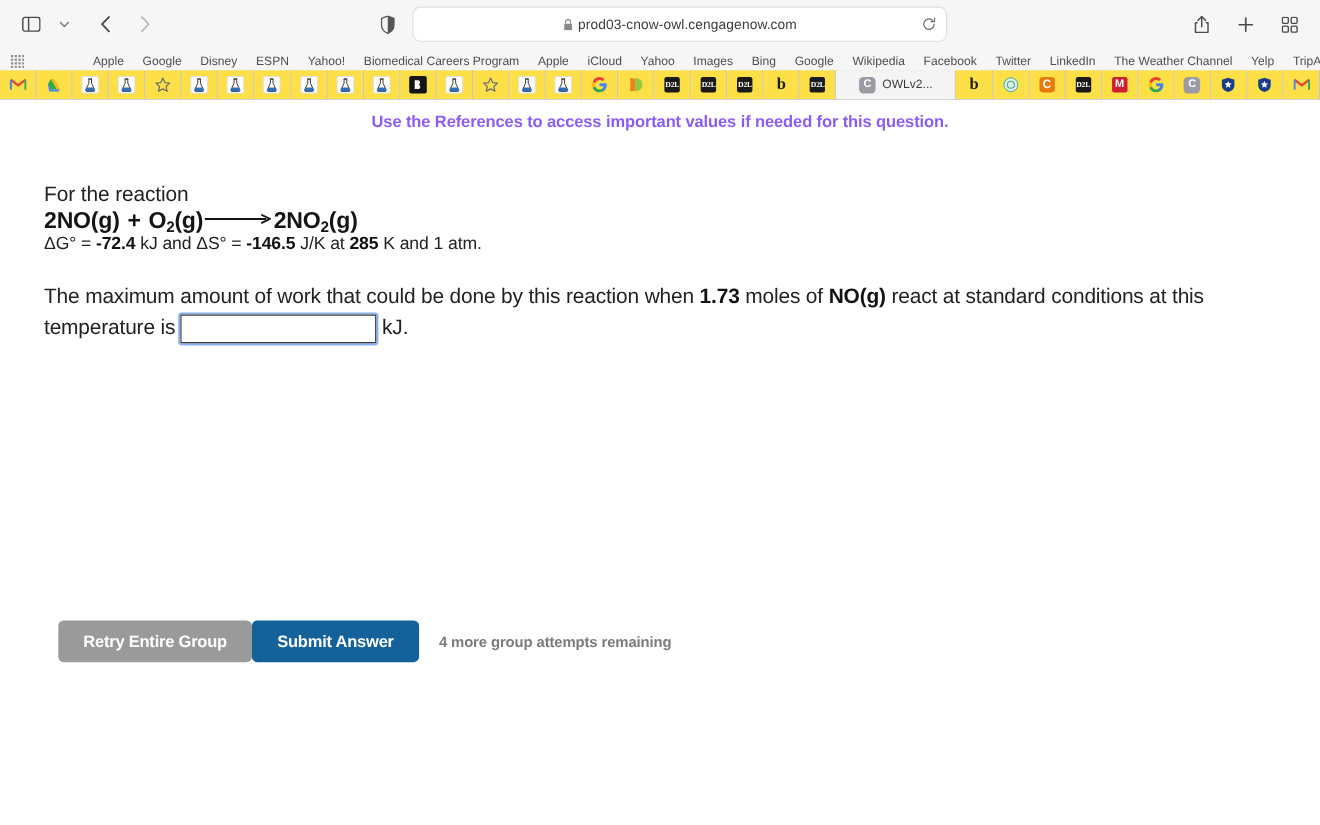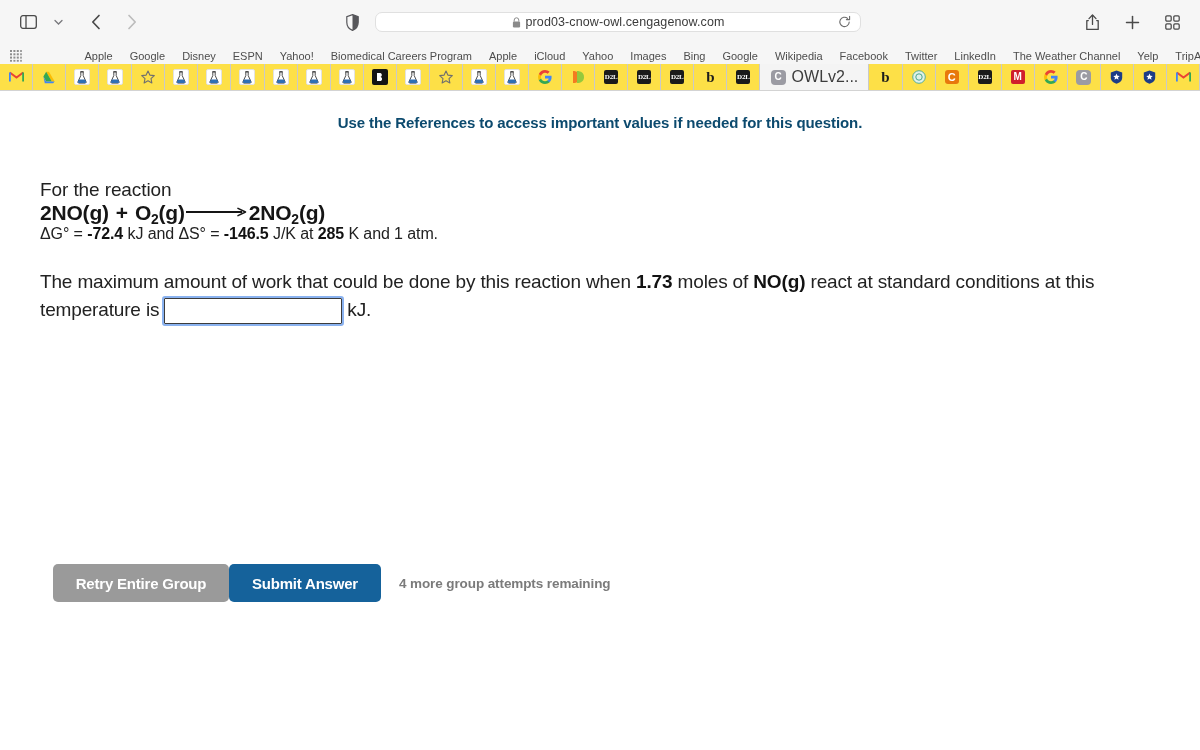--- a/index.html
+++ b/index.html
@@ -58,21 +58,21 @@
     width: 26px;
     height: 26px;
     display: flex;
     align-items: center;
     justify-content: center;
     color: #56565a;
   }
 
   .url-bar {
     width: 486px;
-    height: 20px;
+    height: 32px;
     background: #ffffff;
     border: 1px solid #e0e0e0;
     border-radius: 7px;
     display: flex;
     align-items: center;
     justify-content: center;
     position: relative;
   }
 
   .url-inner {
@@ -151,21 +151,21 @@
   }
 
   .tab.active {
     background: #f4f4f4;
     width: 110px;
     gap: 6px;
     padding: 0 6px;
   }
 
   .tab-label {
-    font-size: 16px;
+    font-size: 11px;
     color: #3c3c3c;
     white-space: nowrap;
     overflow: hidden;
   }
 
   .fav {
     width: 16px;
     height: 16px;
     display: flex;
     align-items: center;
@@ -200,22 +200,22 @@
     width: 1200px;
     height: 660px;
     background: #ffffff;
     position: relative;
   }
 
   .ref-banner {
     text-align: center;
     font-size: 15px;
     font-weight: bold;
-    color: #0c4a6e;
-    padding-top: 23px;
+    color: #8b5cf6;
+    padding-top: 11px;
     letter-spacing: -0.1px;
   }
 
   .content {
     padding: 48px 0 0 40px;
     color: #1d1d1d;
   }
 
   .for-reaction {
     font-size: 19px;

